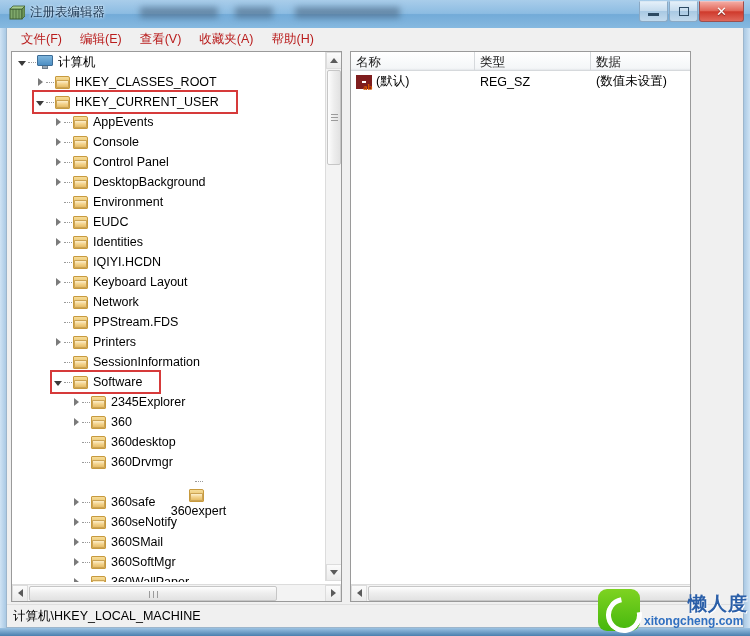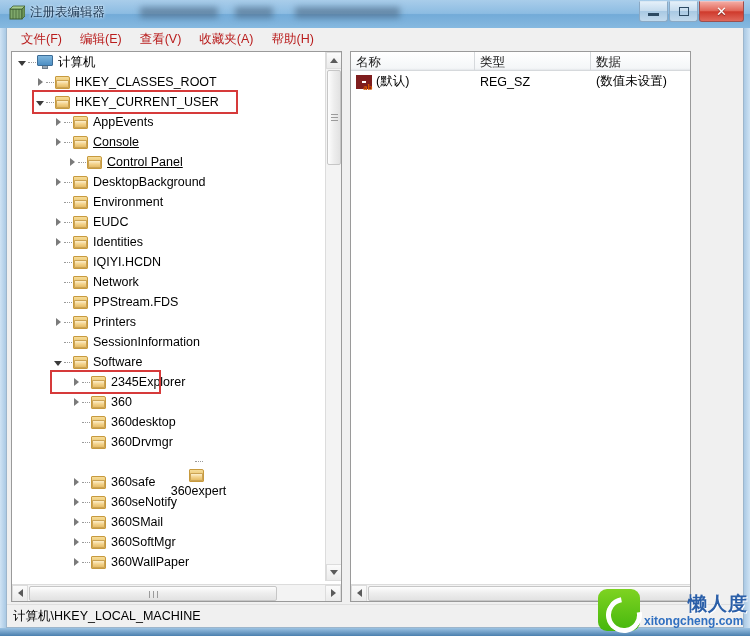--- a/index.html
+++ b/index.html
@@ -384,30 +384,30 @@
             </div>
             <div class="tree-row" style="padding-left: 42px;">
               <span class="twisty collapsed"></span>
               <span class="dotline"></span>
               <span class="folder">
                 <span class="back"></span>
                 <span class="front2"></span>
               </span>
               <span class="tree-label">AppEvents</span>
             </div>
-            <div class="tree-row" style="padding-left: 42px; text-decoration: underline;">
+            <div class="tree-row" style="padding-left: 42px;">
               <span class="twisty collapsed"></span>
               <span class="dotline"></span>
               <span class="folder">
                 <span class="back"></span>
                 <span class="front2"></span>
               </span>
               <span class="tree-label">Console</span>
             </div>
-            <div class="tree-row" style="padding-left: 56px; text-decoration: underline;">
+            <div class="tree-row" style="padding-left: 42px;">
               <span class="twisty collapsed"></span>
               <span class="dotline"></span>
               <span class="folder">
                 <span class="back"></span>
                 <span class="front2"></span>
               </span>
               <span class="tree-label">Control Panel</span>
             </div>
             <div class="tree-row" style="padding-left: 42px;">
               <span class="twisty collapsed"></span>
@@ -446,20 +446,29 @@
               <span class="tree-label">Identities</span>
             </div>
             <div class="tree-row" style="padding-left: 42px;">
               <span class="twisty none"></span>
               <span class="dotline"></span>
               <span class="folder">
                 <span class="back"></span>
                 <span class="front2"></span>
               </span>
               <span class="tree-label">IQIYI.HCDN</span>
+            </div>
+            <div class="tree-row" style="padding-left: 42px;">
+              <span class="twisty collapsed"></span>
+              <span class="dotline"></span>
+              <span class="folder">
+                <span class="back"></span>
+                <span class="front2"></span>
+              </span>
+              <span class="tree-label">Keyboard Layout</span>
             </div>
             <div class="tree-row" style="padding-left: 42px;">
               <span class="twisty none"></span>
               <span class="dotline"></span>
               <span class="folder">
                 <span class="back"></span>
                 <span class="front2"></span>
               </span>
               <span class="tree-label">Network</span>
             </div>

